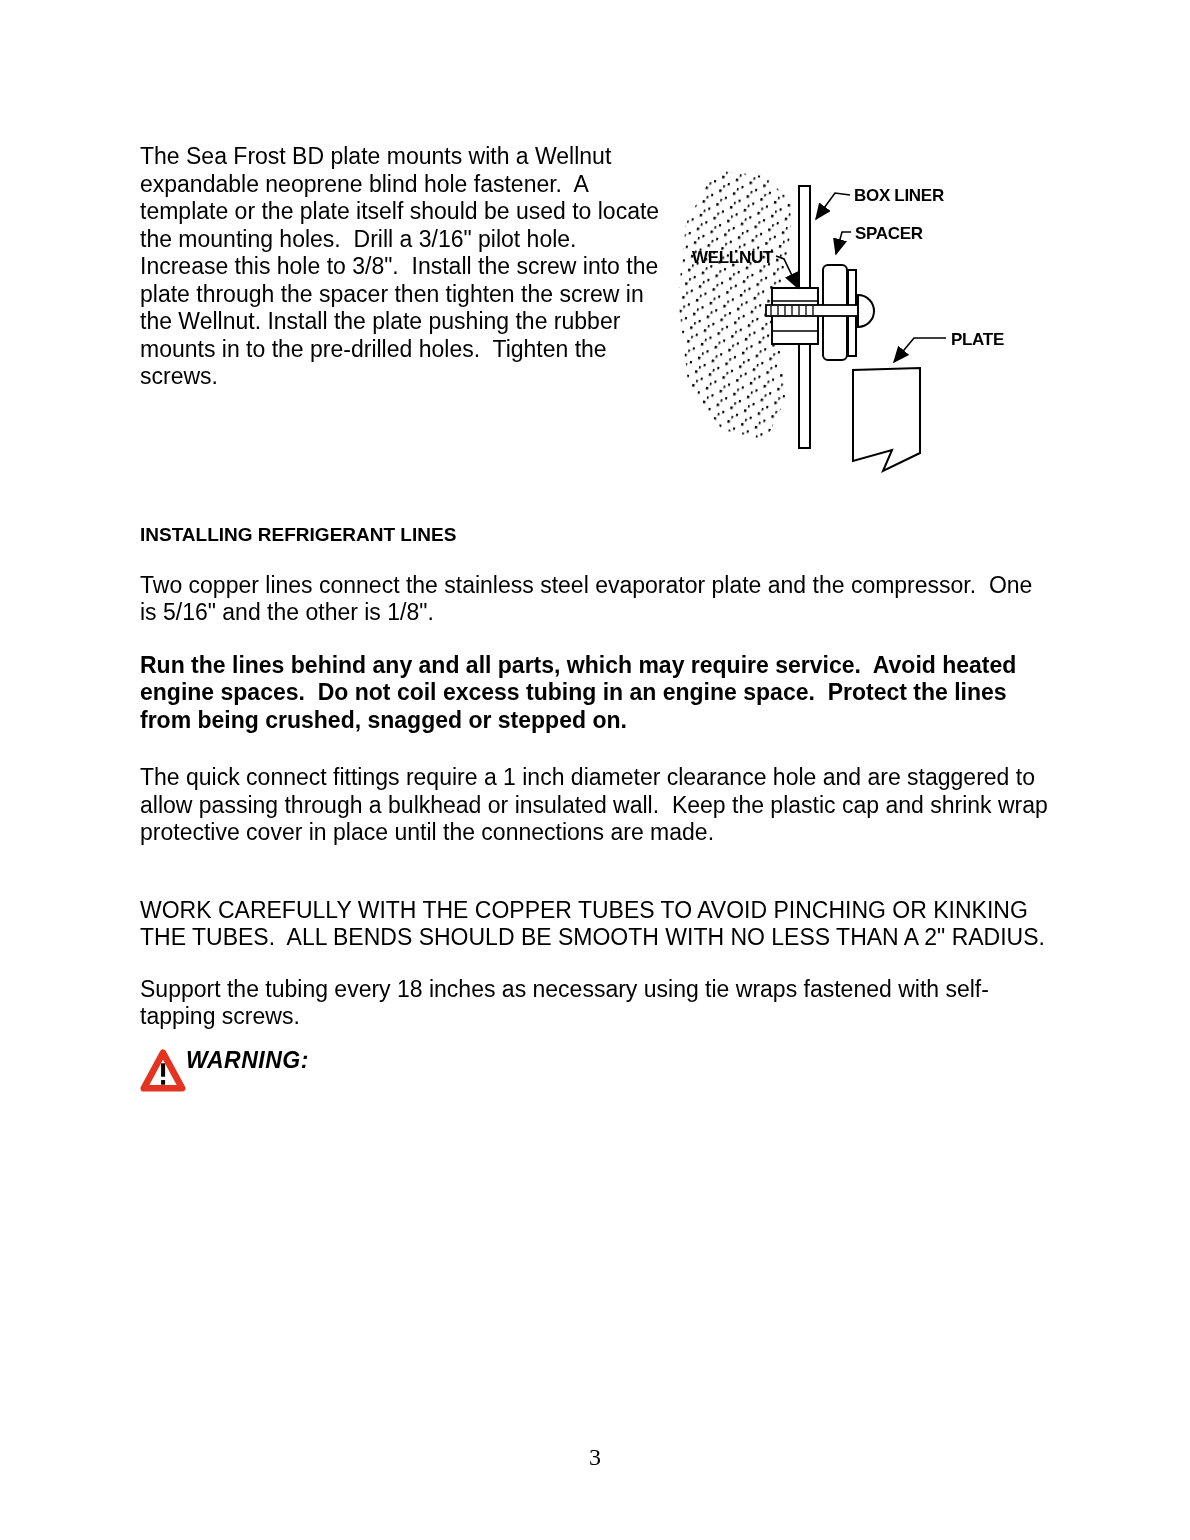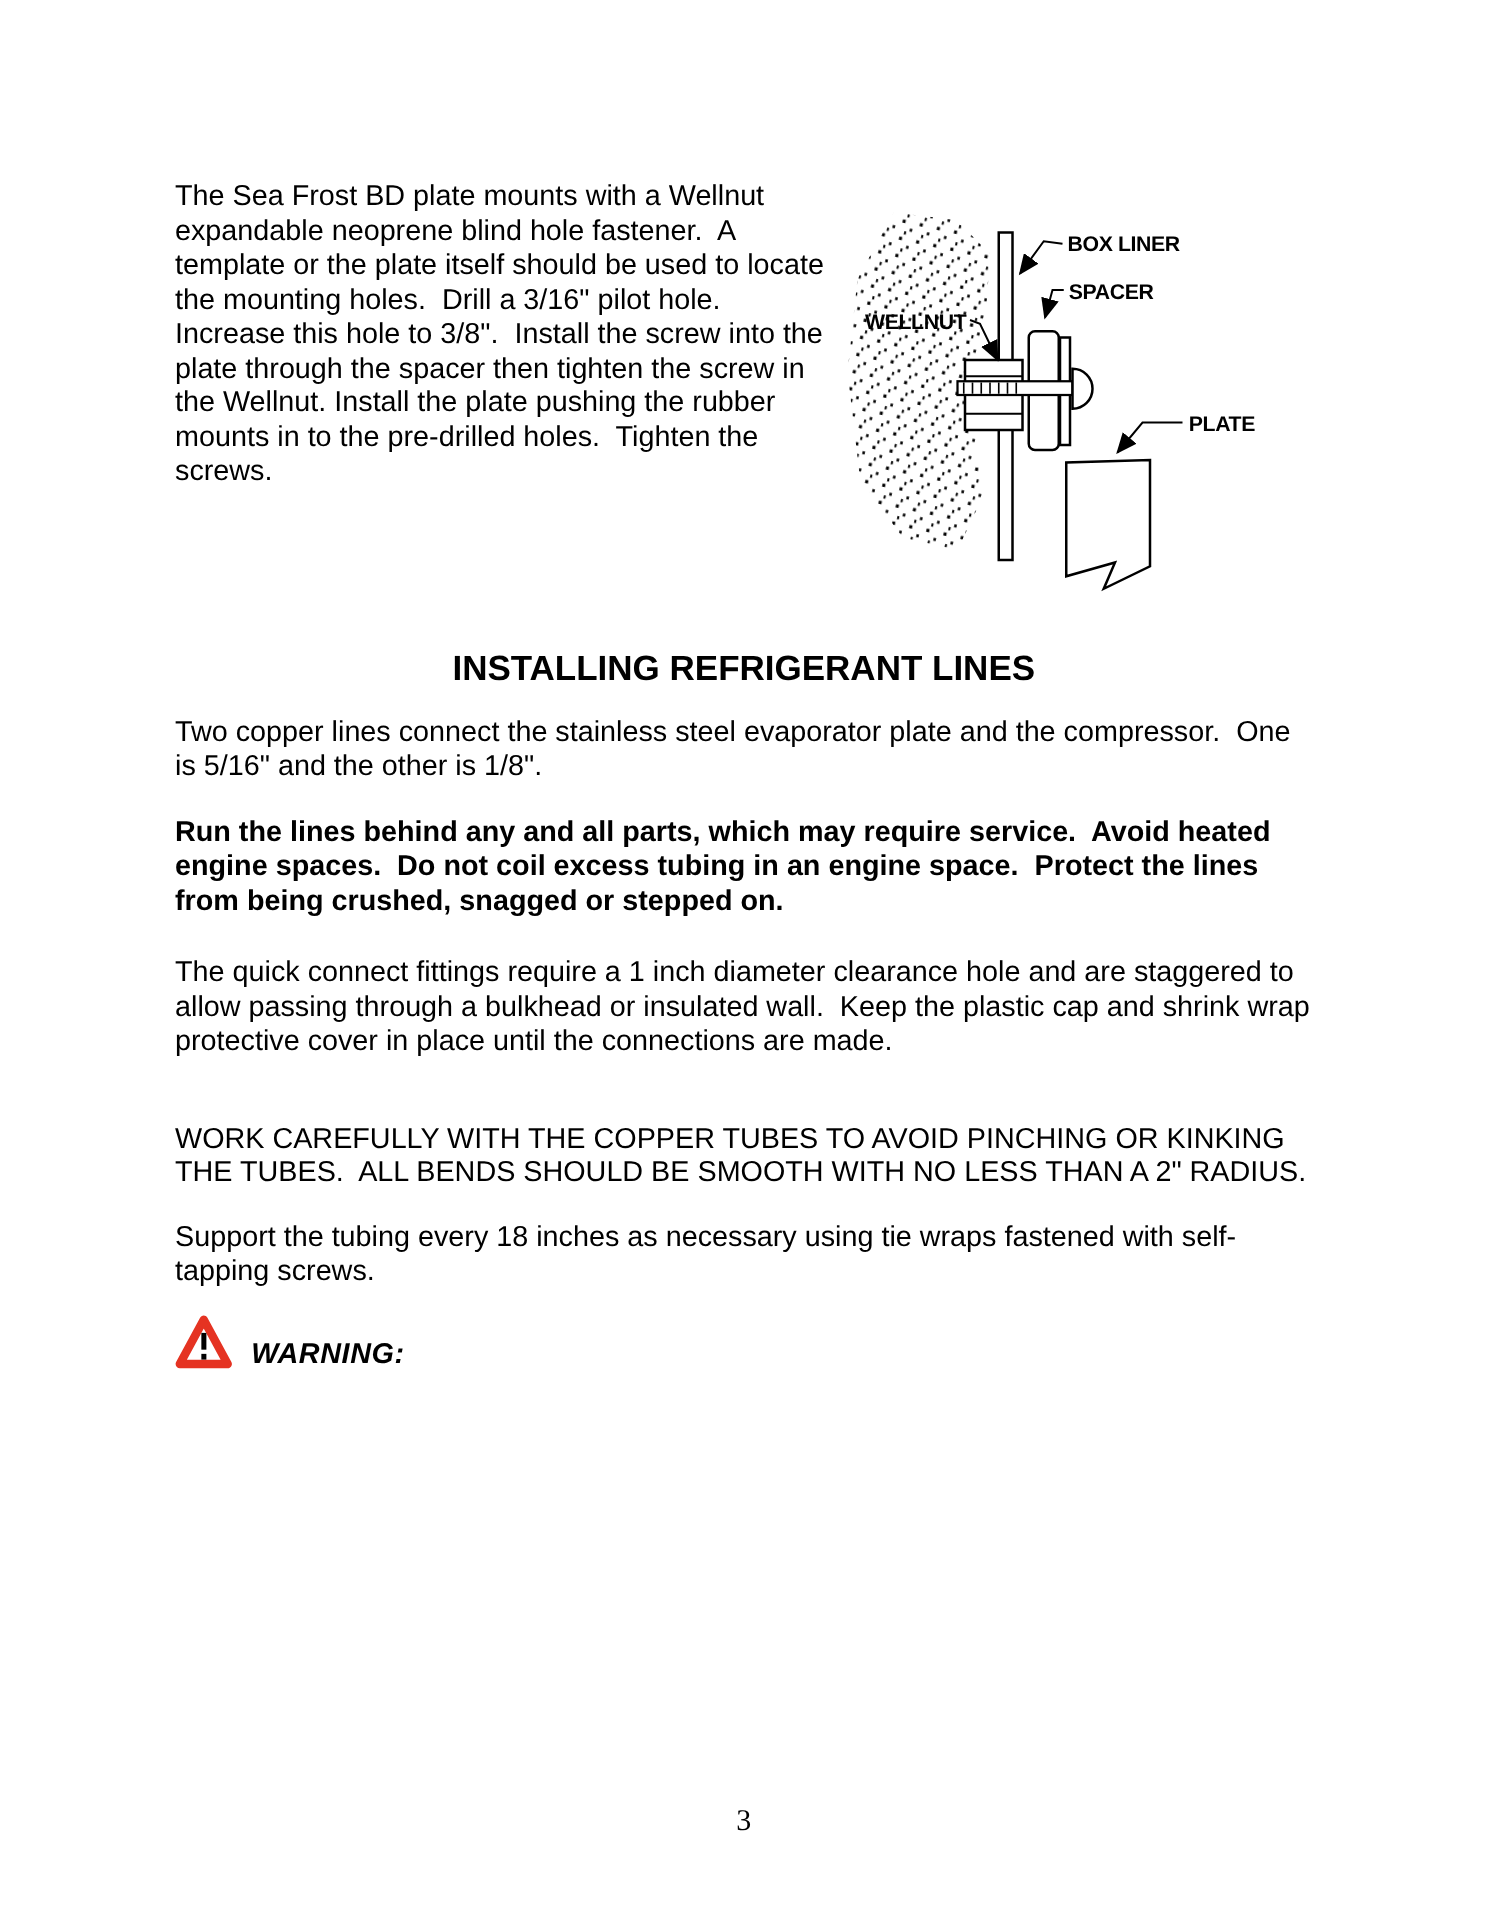--- a/index.html
+++ b/index.html
@@ -13,32 +13,31 @@
   .diagram{
     float:right; width:380px; height:348px; margin:5px 0 0 10px; padding:0;
   }
   .diagram svg{display:block; width:380px; height:348px;}
   .diag-label{
     font-family:"Liberation Sans","DejaVu Sans",sans-serif;
     font-weight:bold; font-size:17px; letter-spacing:-0.3px; fill:#000;
   }
   .clr-sp{clear:both; height:25px;}
   h2.section-heading{
-    margin:0; font-size:28px; line-height:27.5px; font-weight:bold;
+    margin:0; font-size:19px; line-height:27.5px; font-weight:bold;
     font-family:"Liberation Sans","DejaVu Sans",sans-serif;
-    text-align:center;
   }
   .p-copper{margin-top:23px !important;}
   .p-run{margin-top:25px !important;font-weight:bold;}
   .p-quick{margin-top:30px !important;}
   .p-work{margin-top:50px !important; font-weight:normal;}
   .p-support{margin-top:24px !important;}
   .p-insulate{margin-top:29px !important;}
   .warning-row{
-    margin-top:16px; height:50px; display:flex; align-items:flex-end; gap:15px;
+    margin-top:16px; height:50px; display:flex; align-items:flex-start; 
   }
   .warn-icon{width:46px; height:47px; display:inline-block;}
   .warn-icon svg{display:block;}
   .warn-text{
     font-weight:bold; font-style:italic; font-size:23px; letter-spacing:0.5px;
   }
   .p-warnbody{margin-top:30px !important; font-weight:bold;}
   .page-number{
     position:absolute; top:1444px; left:0; width:1190px; text-align:center;
     font-family:"Liberation Serif","DejaVu Serif",serif; font-size:24px;

